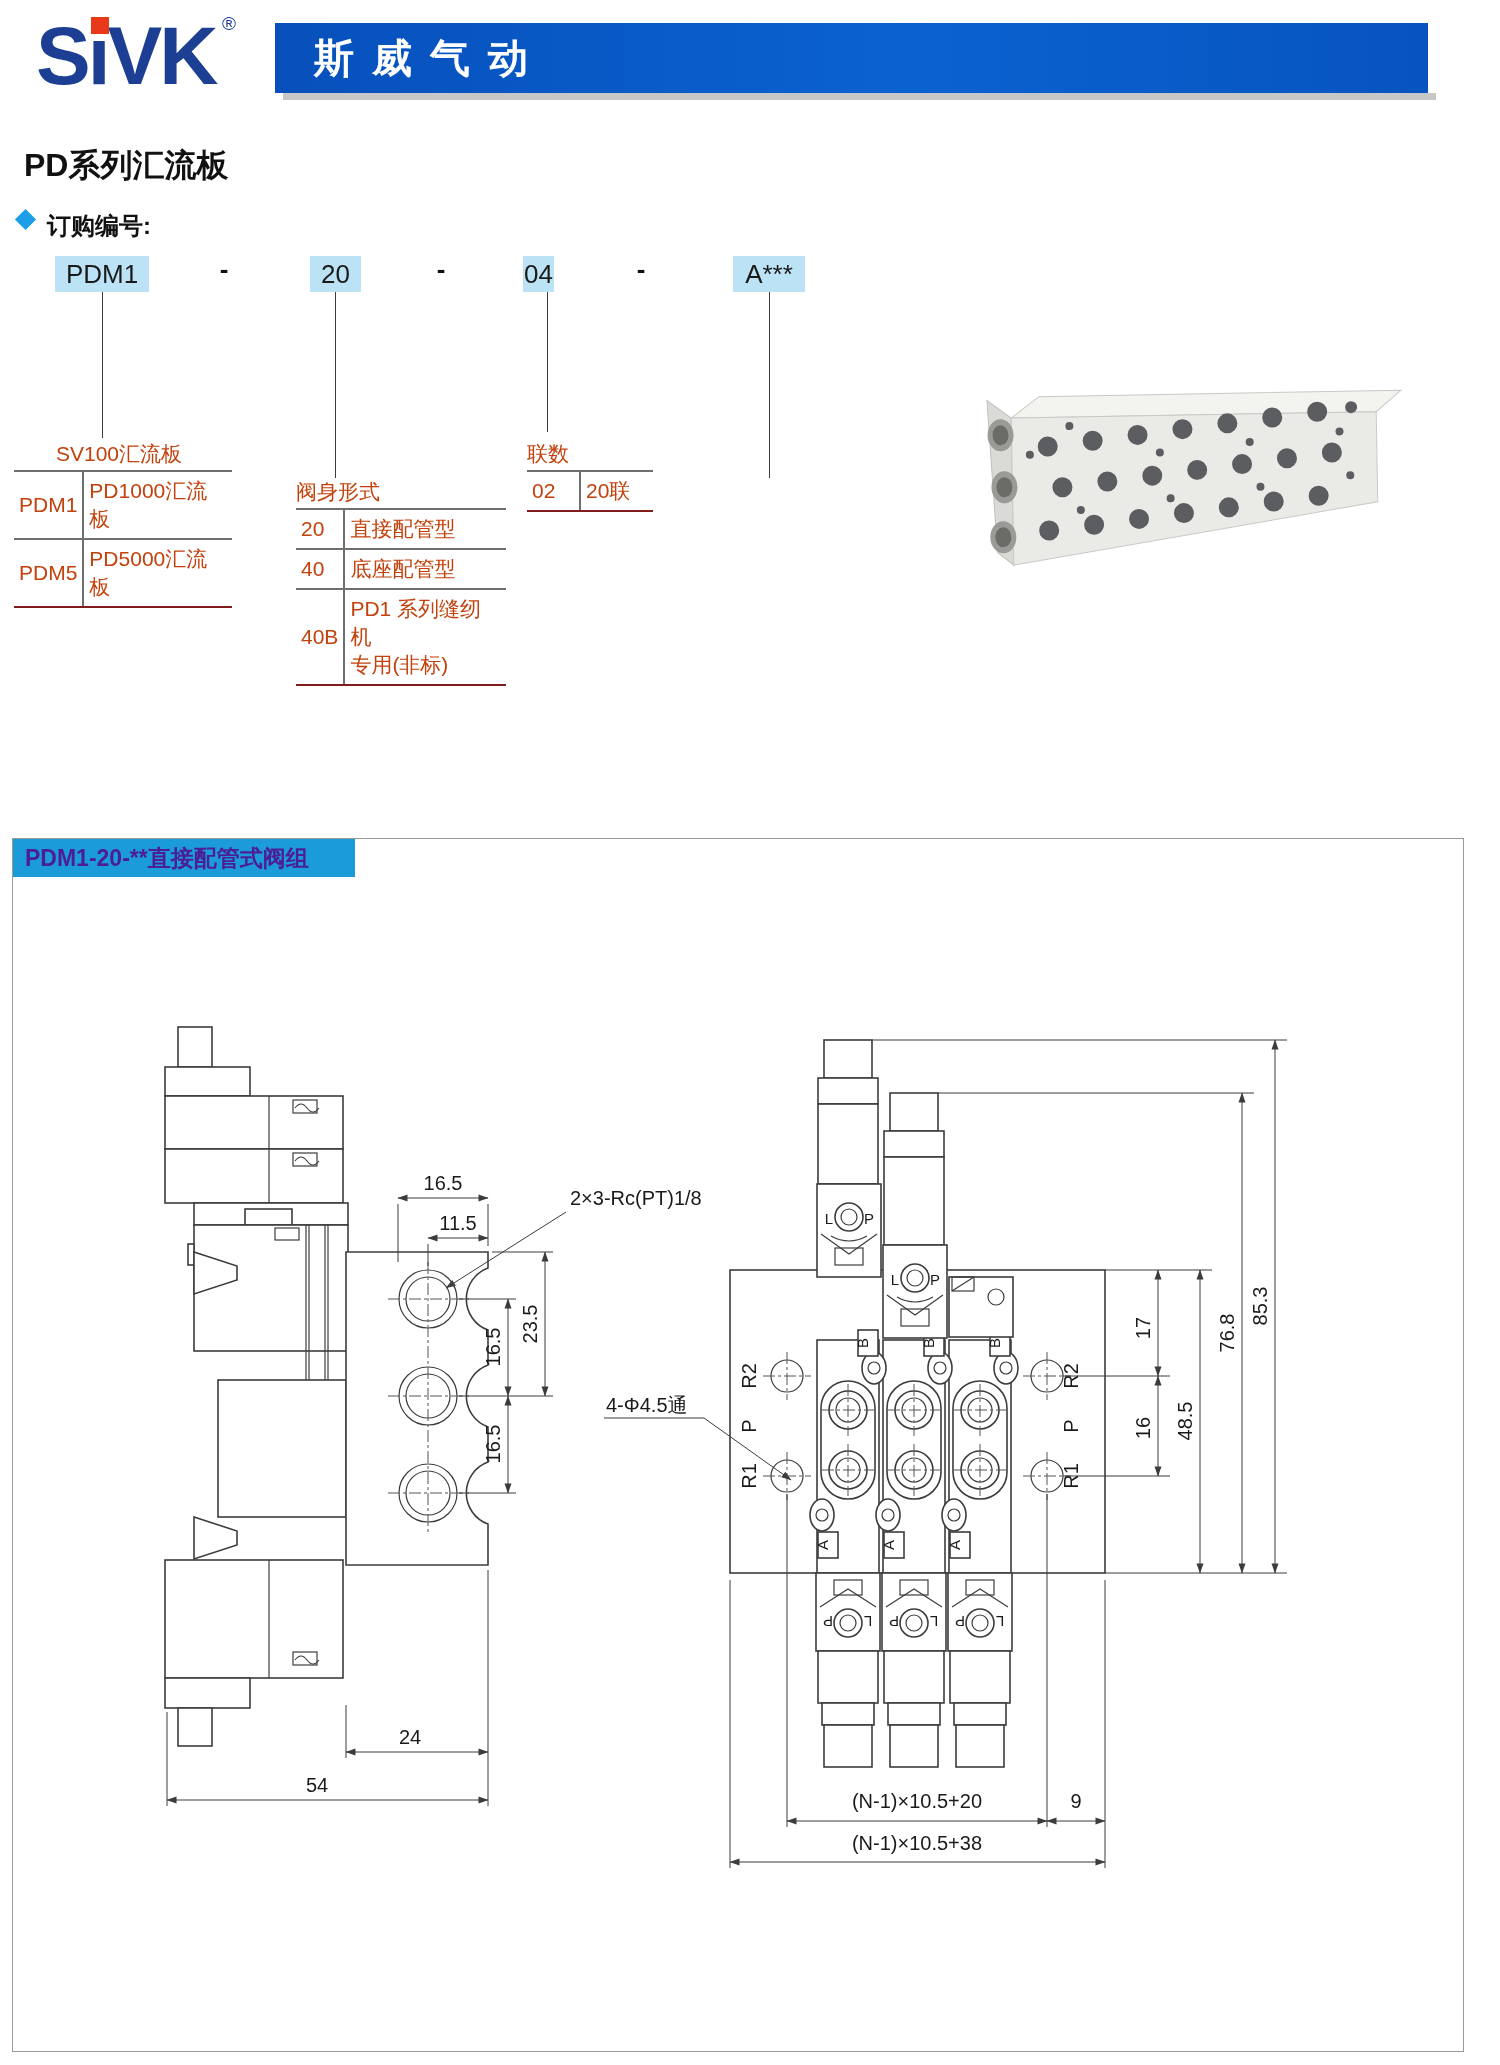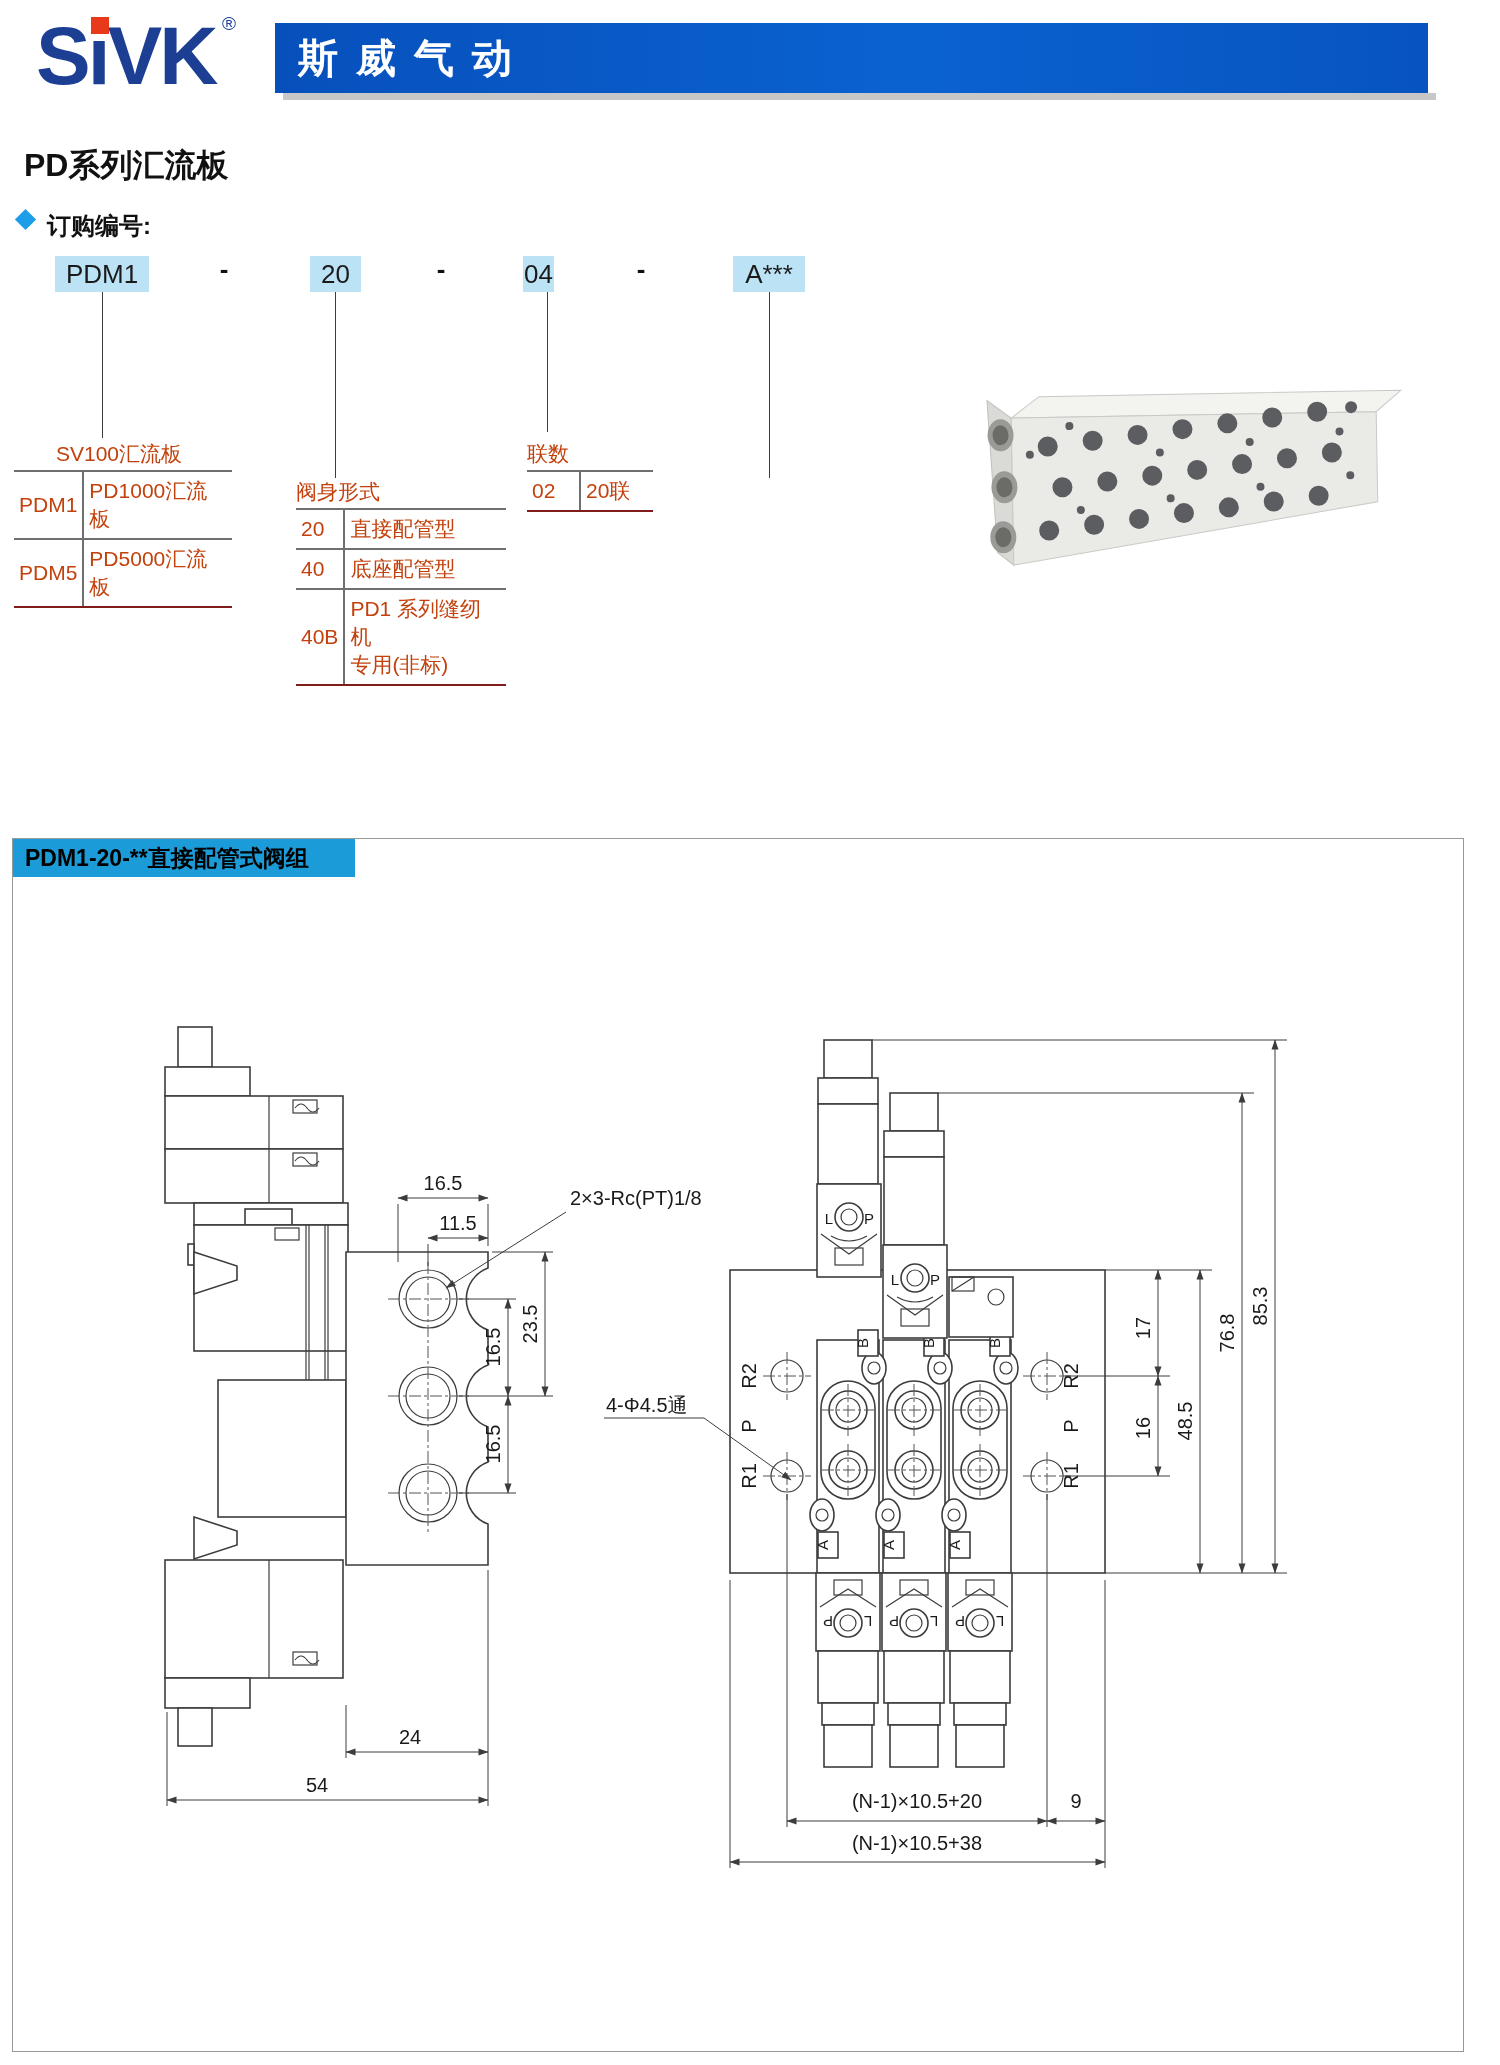--- a/index.html
+++ b/index.html
@@ -2,21 +2,21 @@
 <html><head>
 <meta charset="utf-8">
 <style>
   html,body{margin:0;padding:0;background:#fff;}
   #page{position:relative;width:1500px;height:2065px;background:#fff;overflow:hidden;
         font-family:"Liberation Sans","DejaVu Sans",sans-serif;color:#111;}
   .abs{position:absolute;}
   
   #banner{left:275px;top:23px;width:1153px;height:70px;
           background:linear-gradient(90deg,#0750BC 0%,#0A62D0 55%,#0754C0 100%);}
-  #banner span{display:block;line-height:70px;padding-left:23px;color:#fff;
+  #banner span{display:block;line-height:70px;padding-left:39px;color:#fff;
                font-size:40px;font-weight:bold;letter-spacing:18px;}
   #banner-shadow{left:283px;top:93px;width:1153px;height:7px;background:#C7C7C7;}
   #page-title{left:15px;top:144px;font-size:32px;font-weight:bold;margin-left:9px;}
   #order-row{left:16px;top:210px;display:flex;align-items:flex-start;}
   #order-diamond{width:15px;height:15px;background:#1C9FE8;transform:rotate(45deg);margin:2px 14px 0 2px;}
   #order-label{font-size:24px;font-weight:bold;}
   
   .codebox{position:absolute;top:256px;height:36px;line-height:36px;text-align:center;
            background:#BCE2F5;font-size:26px;color:#1a1a1a;}
   .codesep{position:absolute;top:254px;width:26px;text-align:center;font-size:26px;font-weight:bold;}
@@ -25,21 +25,21 @@
   .mt{position:absolute;font-size:21px;color:#c2410c;}
   .mt .tt{margin:0 0 2px 0;}
   .mt table{border-collapse:collapse;table-layout:fixed;}
   .mt td{border-top:2px solid #6f6f6f;padding:5px 5px;vertical-align:middle;}
   .mt tr:last-child td{border-bottom:2px solid #7f1d1d;}
   .mt td.c1{border-right:2px solid #6f6f6f;}
   #note{left:13px;top:700px;font-size:21px;font-weight:bold;}
   
   #dsection{left:12px;top:838px;width:1450px;height:1212px;border:1px solid #999;background:#fff;}
   #dheader{left:13px;top:839px;width:342px;height:38px;background:#1B9CD9;}
-  #dheader span{display:block;line-height:38px;padding-left:12px;color:#000000;font-size:23px;font-weight:bold;border-radius:9px;}
+  #dheader span{display:block;line-height:38px;padding-left:12px;color:#4c1d95;font-size:23px;font-weight:bold;border-radius:9px;}
   svg text.dt{font-size:20px;fill:#1a1a1a;font-family:"Liberation Sans","DejaVu Sans",sans-serif;}
   svg text.sm{font-size:15px;fill:#1a1a1a;font-family:"Liberation Sans","DejaVu Sans",sans-serif;}
   svg .o{fill:#fff;stroke:#3c3c3c;stroke-width:1.6;}
   svg .ol{fill:none;stroke:#3c3c3c;stroke-width:1.2;}
   svg .dim{fill:none;stroke:#3c3c3c;stroke-width:1;}
   svg .cl{fill:none;stroke:#555;stroke-width:1;stroke-dasharray:12 3 3 3;}
 </style>
 </head>
 <body>
 

